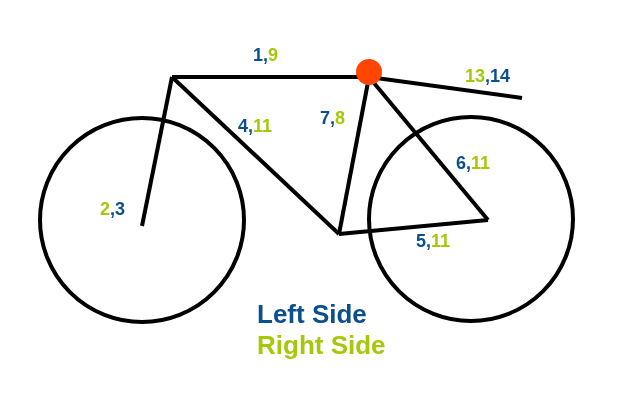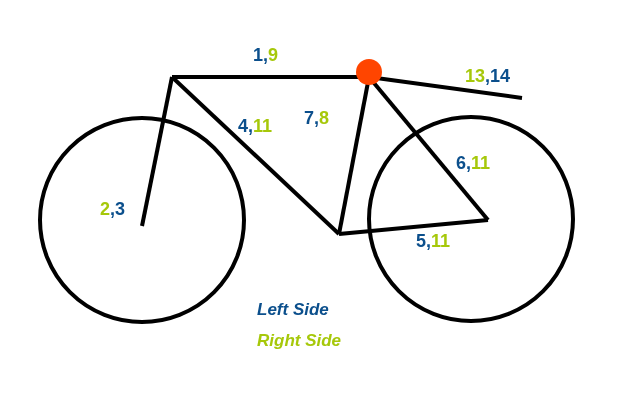--- a/index.html
+++ b/index.html
@@ -29,24 +29,23 @@
       line-height: 1;
       white-space: nowrap;
     }
     .left { color: #0b4f8c; }
     .right { color: #a6c80a; }
     .sep { color: #0b4f8c; }
     .legend {
       position: absolute;
       font-family: "Liberation Sans", sans-serif;
       font-weight: bold;
-      font-size: 17px;
+      font-size: 26px;
       line-height: 1;
       white-space: nowrap;
-      font-style: italic;
     }
   </style>
 </head>
 <body>
 
 <svg id="diagram" width="635" height="408" viewBox="0 0 635 408" xmlns="http://www.w3.org/2000/svg">
 
   <circle cx="142" cy="220" r="102" fill="none" stroke="#000" stroke-width="4"></circle>
   <circle cx="471" cy="219" r="102" fill="none" stroke="#000" stroke-width="4"></circle>
 
@@ -66,21 +65,21 @@
 </div>
 
 <div class="label" style="left:465px; top:67px;">
   <span class="right">13</span><span class="sep">,</span><span class="left">14</span>
 </div>
 
 <div class="label" style="left:238px; top:117px;">
   <span class="left">4</span><span class="sep">,</span><span class="right">11</span>
 </div>
 
-<div class="label" style="left:304px; top:109px;">
+<div class="label" style="left:320px; top:109px;">
   <span class="left">7</span><span class="sep">,</span><span class="right">8</span>
 </div>
 
 <div class="label" style="left:100px; top:176px;margin-top:24px;">
   <span class="right">2</span><span class="sep">,</span><span class="left">3</span>
 </div>
 
 <div class="label" style="left:456px; top:154px;">
   <span class="left">6</span><span class="sep">,</span><span class="right">11</span>
 </div>

